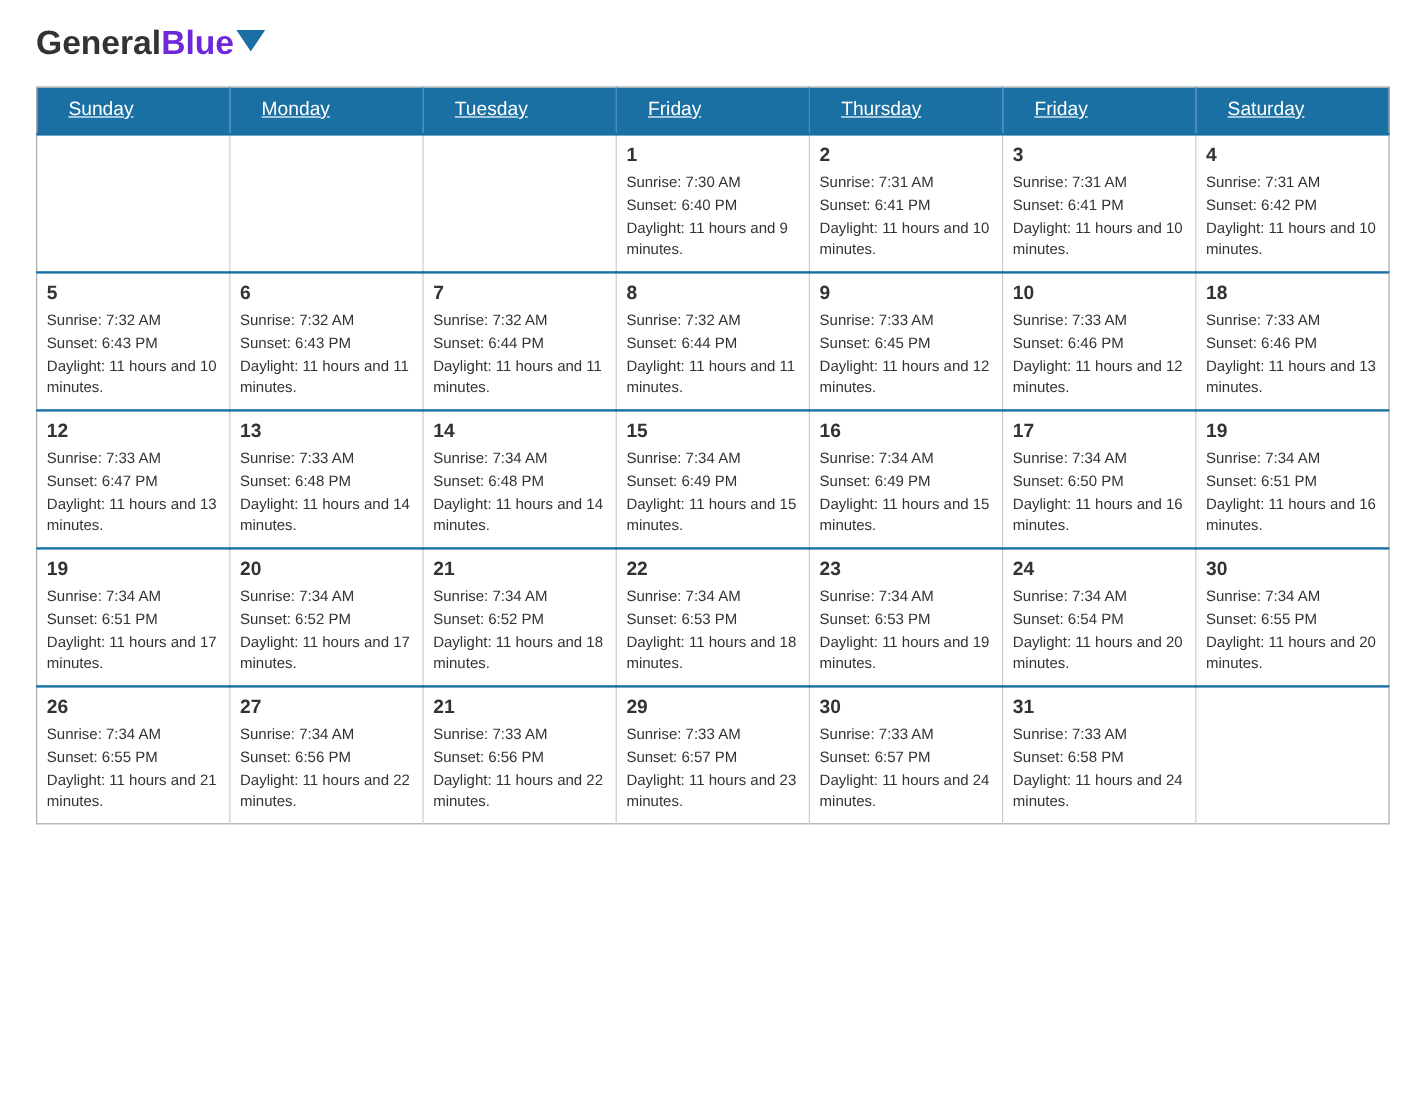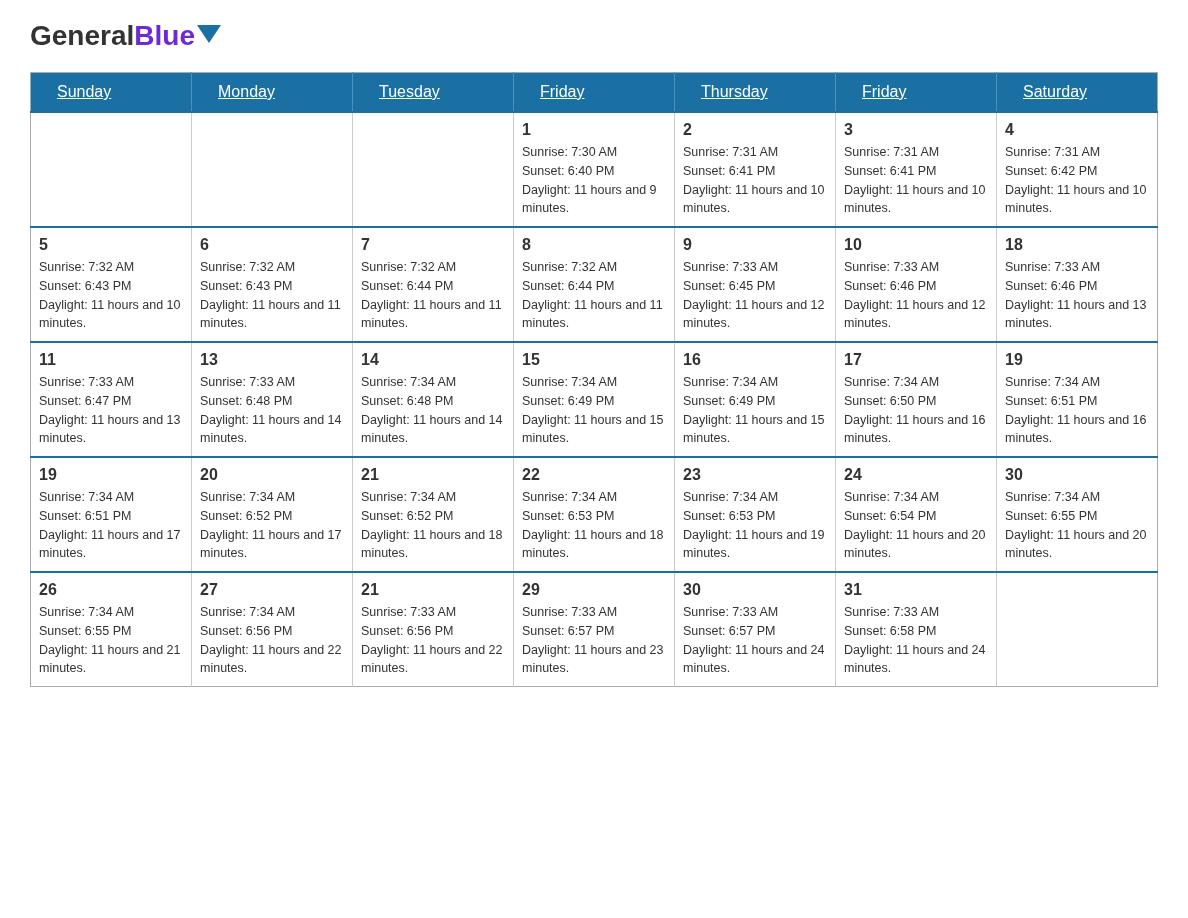--- a/index.html
+++ b/index.html
@@ -188,21 +188,21 @@
           <span class="day-number">10</span>
           <div class="day-info">Sunrise: 7:33 AM<br>Sunset: 6:46 PM<br>Daylight: 11 hours and 12 minutes.</div>
         </td>
         <td>
           <span class="day-number">18</span>
           <div class="day-info">Sunrise: 7:33 AM<br>Sunset: 6:46 PM<br>Daylight: 11 hours and 13 minutes.</div>
         </td>
       </tr>
       <tr>
         <td>
-          <span class="day-number">11</span>
+          <span class="day-number">12</span>
           <div class="day-info">Sunrise: 7:33 AM<br>Sunset: 6:47 PM<br>Daylight: 11 hours and 13 minutes.</div>
         </td>
         <td>
           <span class="day-number">13</span>
           <div class="day-info">Sunrise: 7:33 AM<br>Sunset: 6:48 PM<br>Daylight: 11 hours and 14 minutes.</div>
         </td>
         <td>
           <span class="day-number">14</span>
           <div class="day-info">Sunrise: 7:34 AM<br>Sunset: 6:48 PM<br>Daylight: 11 hours and 14 minutes.</div>
         </td>

